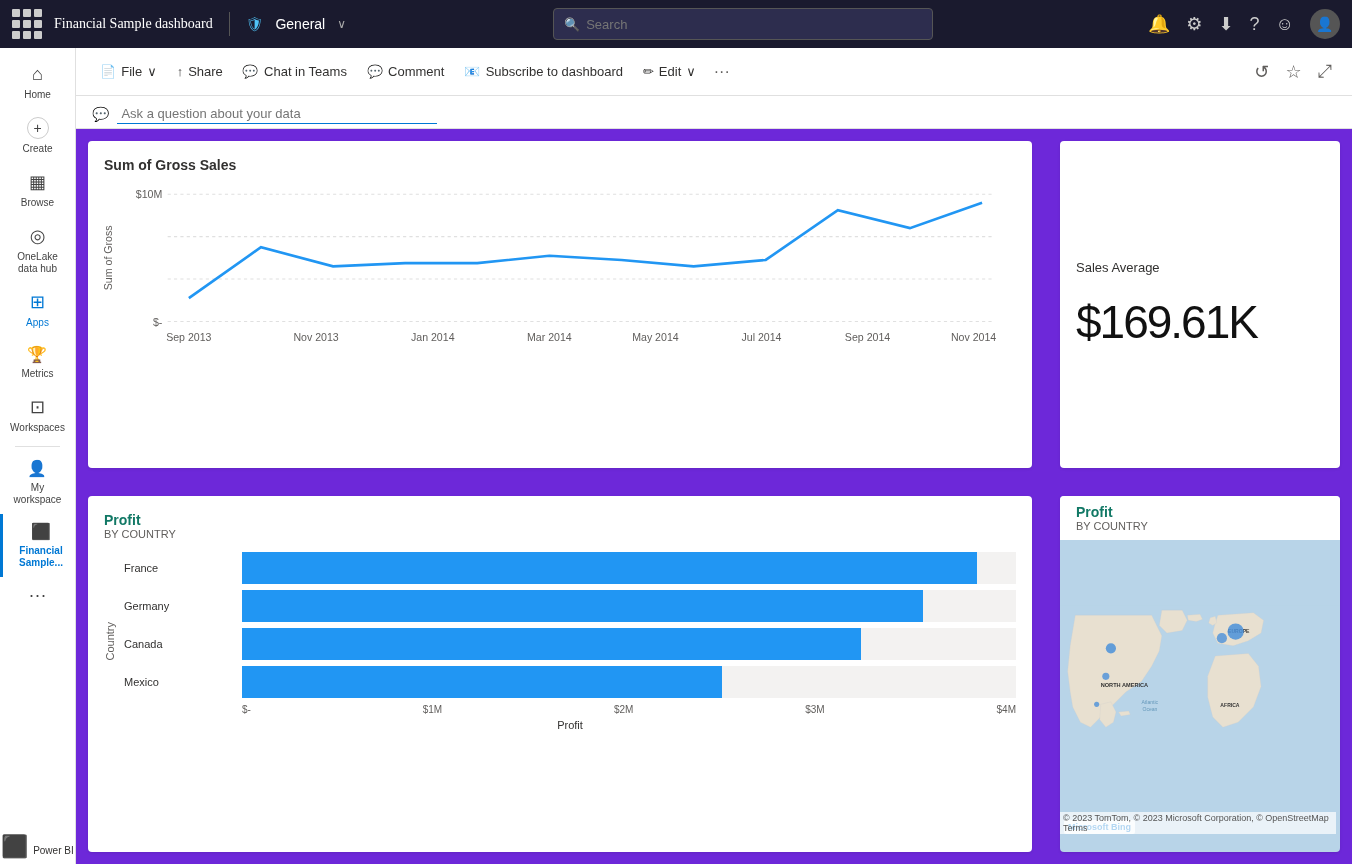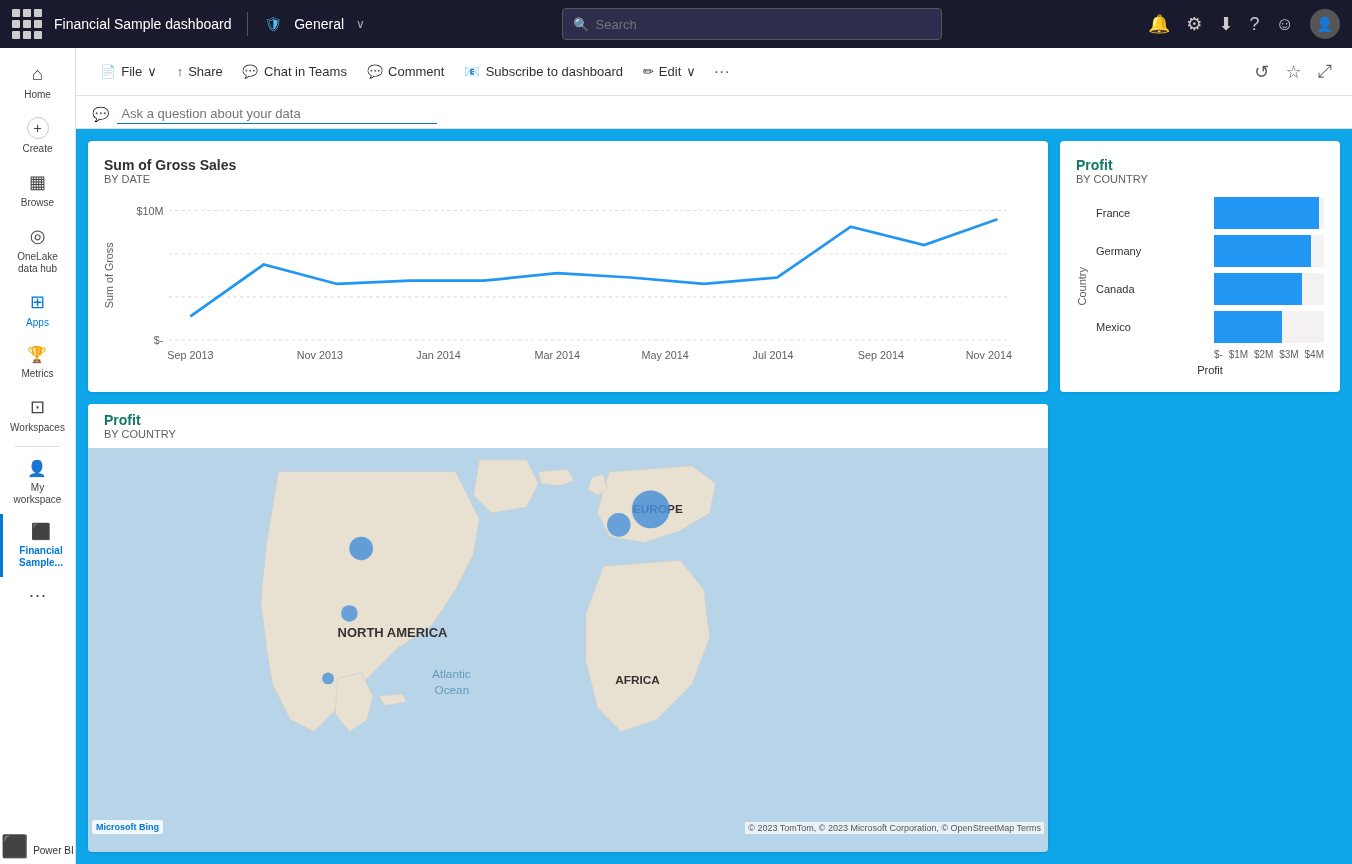--- a/index.html
+++ b/index.html
@@ -12,21 +12,21 @@
       display: flex;
       align-items: center;
       padding: 0 12px;
       gap: 12px;
       color: #fff;
     }
     .topnav-waffle {
       width: 30px; height: 30px; display: grid; grid-template-columns: repeat(3,8px); grid-gap: 3px; cursor: pointer;
     }
     .topnav-waffle-dot { background: #ccc; border-radius: 1px; }
-    .topnav-title { font-size: 14px; color: #fff; font-weight: 400; }
+    .topnav-title { font-size: 14px; color: #fff; font-weight: 400; font-family: Liberation Serif, serif; }
     .topnav-divider { width: 1px; height: 24px; background: #555; margin: 0 4px; }
     .topnav-shield { color: #4fc3f7; font-size: 14px; }
     .topnav-workspace { font-size: 14px; color: #fff; }
     .topnav-search {
       flex: 1; max-width: 380px; margin: 0 auto;
       background: #2d2d4e;
       border: 1px solid #555;
       border-radius: 4px;
       display: flex; align-items: center;
       padding: 0 10px; height: 32px;
@@ -90,21 +90,21 @@
       font-size: 13px; color: #605e5c; padding: 2px 4px; width: 320px;
       background: transparent;
     }
     .qa-icon { color: #605e5c; font-size: 14px; }
 
     
     .dashboard {
       flex: 1; padding: 12px; display: grid;
       grid-template-columns: 1fr 280px;
       grid-template-rows: auto auto;
-      gap: 12px; overflow: auto; background: #0ea5e9;
+      gap: 28px; overflow: auto; background: #6d28d9;
     }
 
     
     .sales-avg-card {
       background: #fff; padding: 16px;
       border-radius: 4px; box-shadow: 0 1px 3px rgba(0,0,0,0.1);
       display: flex; flex-direction: column; justify-content: center; align-items: flex-start;
     }
 
     
@@ -266,21 +266,20 @@
 
     <div class="qa-bar">
       <span class="qa-icon">💬</span>
       <input class="qa-input" type="text" placeholder="Ask a question about your data" style="">
     </div>
 
     <div class="dashboard">
 
       <div style="background:#fff;padding:16px;border-radius:4px;box-shadow:0 1px 3px rgba(0,0,0,0.1);">
         <div style="font-size:14px;font-weight:600;color:#323130;">Sum of Gross Sales</div>
-        <div style="font-size:11px;color:#605e5c;text-transform:uppercase;margin-bottom:4px;">BY DATE</div>
         <svg class="chart-svg" viewBox="0 0 860 160">
 
           <line x1="60" y1="20" x2="840" y2="20" class="grid-line"></line>
           <line x1="60" y1="60" x2="840" y2="60" class="grid-line"></line>
           <line x1="60" y1="100" x2="840" y2="100" class="grid-line"></line>
           <line x1="60" y1="140" x2="840" y2="140" class="grid-line"></line>
 
           <text x="55" y="24" class="axis-label" text-anchor="end">$10M</text>
           <text x="55" y="144" class="axis-label" text-anchor="end">$-</text>
           <text x="8" y="80" class="axis-label" text-anchor="middle" transform="rotate(-90,8,80)">Sum of Gross</text>
@@ -291,20 +290,24 @@
           <text x="200" y="158" class="axis-label" text-anchor="middle">Nov 2013</text>
           <text x="310" y="158" class="axis-label" text-anchor="middle">Jan 2014</text>
           <text x="420" y="158" class="axis-label" text-anchor="middle">Mar 2014</text>
           <text x="520" y="158" class="axis-label" text-anchor="middle">May 2014</text>
           <text x="620" y="158" class="axis-label" text-anchor="middle">Jul 2014</text>
           <text x="720" y="158" class="axis-label" text-anchor="middle">Sep 2014</text>
           <text x="820" y="158" class="axis-label" text-anchor="middle">Nov 2014</text>
         </svg>
       </div>
 
+      <div class="sales-avg-card">
+        <div style="font-size:13px;color:#323130;">Sales Average</div>
+        <div style="font-size:46px;font-weight:300;color:#111;margin-top:20px;letter-spacing:-2px;">$169.61K</div>
+      </div>
 
       <div class="bar-chart-card">
         <div style="font-size:14px;font-weight:600;color:#117865;">Profit</div>
         <div style="font-size:11px;color:#605e5c;text-transform:uppercase;margin-bottom:12px;">BY COUNTRY</div>
         <div style="display:flex;gap:4px;">
           <div style="writing-mode:vertical-rl;transform:rotate(180deg);font-size:11px;color:#605e5c;align-self:center;margin-right:4px;">Country</div>
           <div style="flex:1;">
             <div class="bar-row">
               <div class="bar-label">France</div>
               <div class="bar-track">

